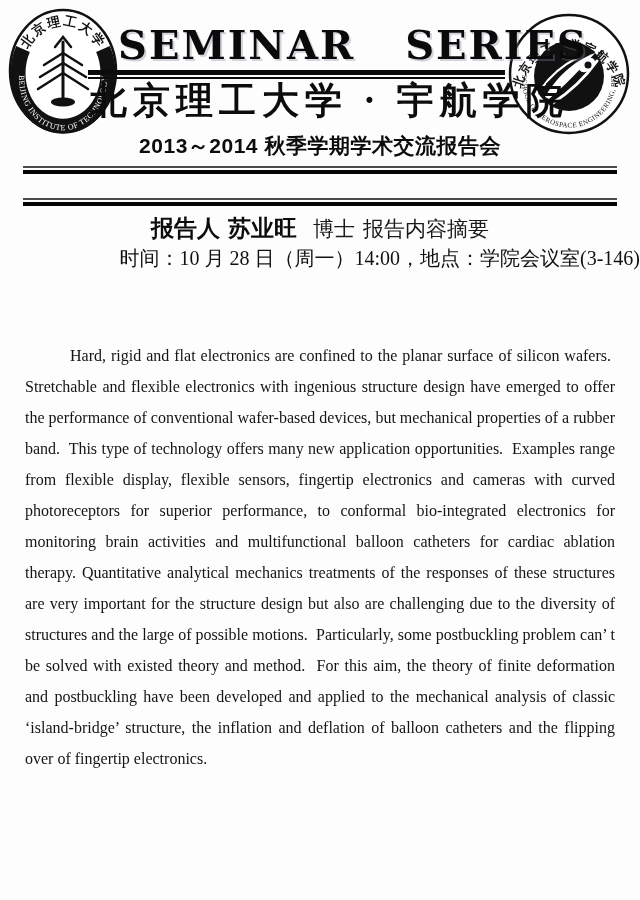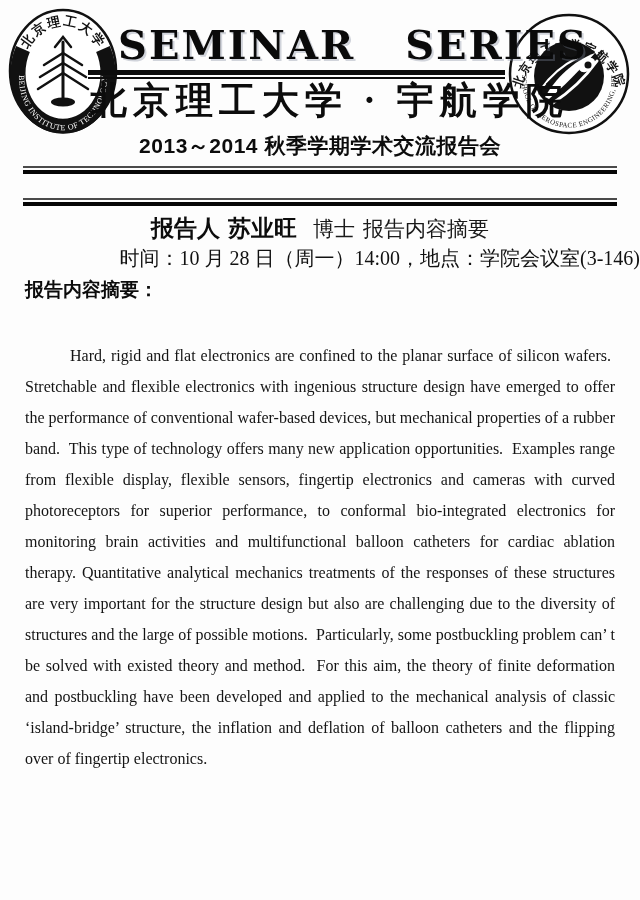--- a/index.html
+++ b/index.html
@@ -140,17 +140,16 @@
 
   <div class="rule-thinthick rule-b"></div>
   <div class="rule-thinthick rule-c"></div>
 
   <div class="speaker-line">
     <span class="strong speaker-label">报告人</span><span class="strong speaker-name">苏业旺</span><span class="plain speaker-degree">博士</span><span class="plain">报告内容摘要</span>
   </div>
 
   <div class="time-line">时间：10 月 28 日（周一）14:00，地点：学院会议室(3-146)</div>
 
-  <div class="abstract-label">报告内容摘要：</div>
 
   <div class="abstract-text">Hard, rigid and flat electronics are confined to the planar surface of silicon wafers.&nbsp; Stretchable and flexible electronics with ingenious structure design have emerged to offer the performance of conventional wafer-based devices, but mechanical properties of a rubber band.&nbsp; This type of technology offers many new application opportunities.&nbsp; Examples range from flexible display, flexible sensors, fingertip electronics and cameras with curved photoreceptors for superior performance, to conformal bio-integrated electronics for monitoring brain activities and multifunctional balloon catheters for cardiac ablation therapy. Quantitative analytical mechanics treatments of the responses of these structures are very important for the structure design but also are challenging due to the diversity of structures and the large of possible motions.&nbsp; Particularly, some postbuckling problem can’ t be solved with existed theory and method.&nbsp; For this aim, the theory of finite deformation and postbuckling have been developed and applied to the mechanical analysis of classic ‘island-bridge’ structure, the inflation and deflation of balloon catheters and the flipping over of fingertip electronics.</div>
 
 </div>
 
 </body></html>

